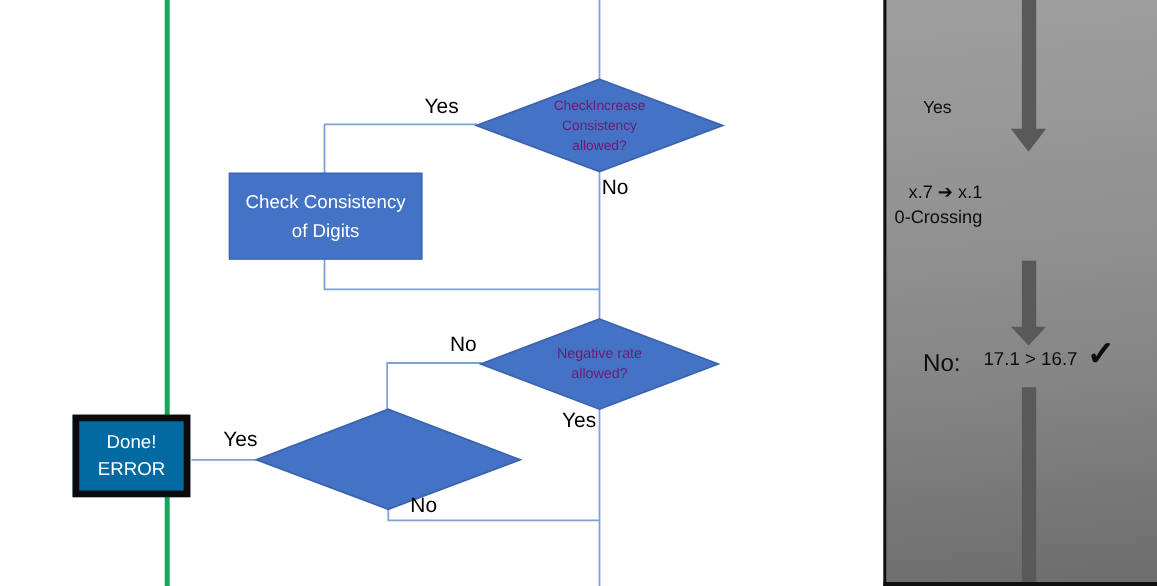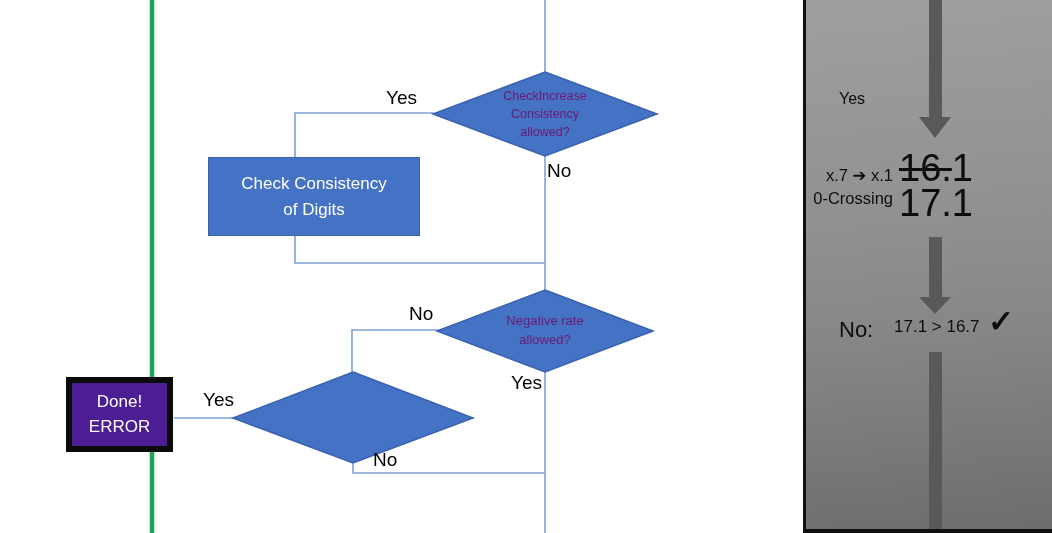--- a/index.html
+++ b/index.html
@@ -17,24 +17,24 @@
     border-left:3px solid #101010;
     border-bottom:4px solid #101010;
     background:linear-gradient(175deg,#9f9f9f 0%,#919191 40%,#858585 65%,#6d6d6d 100%);
   }
   
   .process-box{
     box-sizing:border-box;background:#4472C4;border:1.5px solid #3A62AE;
     color:#fff;display:flex;flex-direction:column;justify-content:center;align-items:center;
     text-align:center;z-index:2;
   }
-  #process1{left:208px;top:157px;width:212px;height:79px;font-size:17px;line-height:1.5;}
+  #process1{left:208px;top:157px;width:176px;height:79px;font-size:17px;line-height:1.5;}
   #terminal{
     left:66px;top:377px;width:107px;height:75px;z-index:2;
-    box-sizing:border-box;background:#4c1d95;border:6px solid #0b0b0b;
+    box-sizing:border-box;background:#0369a1;border:6px solid #0b0b0b;
     color:#fff;display:flex;flex-direction:column;justify-content:center;align-items:center;
     text-align:center;font-size:17px;line-height:1.45;
   }
   
   .diamond-text{
     z-index:2;color:#701a75;text-align:center;
     display:flex;flex-direction:column;justify-content:center;align-items:center;
   }
   #d1-text{left:455px;top:84px;width:180px;height:60px;font-size:12.5px;line-height:1.45;}
   #d2-text{left:455px;top:308px;width:180px;height:46px;font-size:13px;line-height:1.45;}
@@ -115,22 +115,18 @@
   <div class="abs branch-label" style="left:203px;top:389px;">Yes</div>
   <div class="abs branch-label" style="left:373px;top:449px;">No</div>
 
   <div id="panel-yes" class="abs panel-text">Yes</div>
 
   <div id="panel-rule" class="abs panel-text">
     <div>x.7 ➔ x.1</div>
     <div>0-Crossing</div>
   </div>
 
-  <div id="panel-values" class="abs panel-text">
-    <div><span class="struck">16.</span><span>1</span></div>
-    <div>17.1</div>
-  </div>
 
   <div id="panel-result-label" class="abs panel-text">No:</div>
   <div id="panel-result-comp" class="abs panel-text">17.1 &gt; 16.7</div>
   <div id="panel-check" class="abs panel-text">✓</div>
 
 </div>
 
 </body></html>

